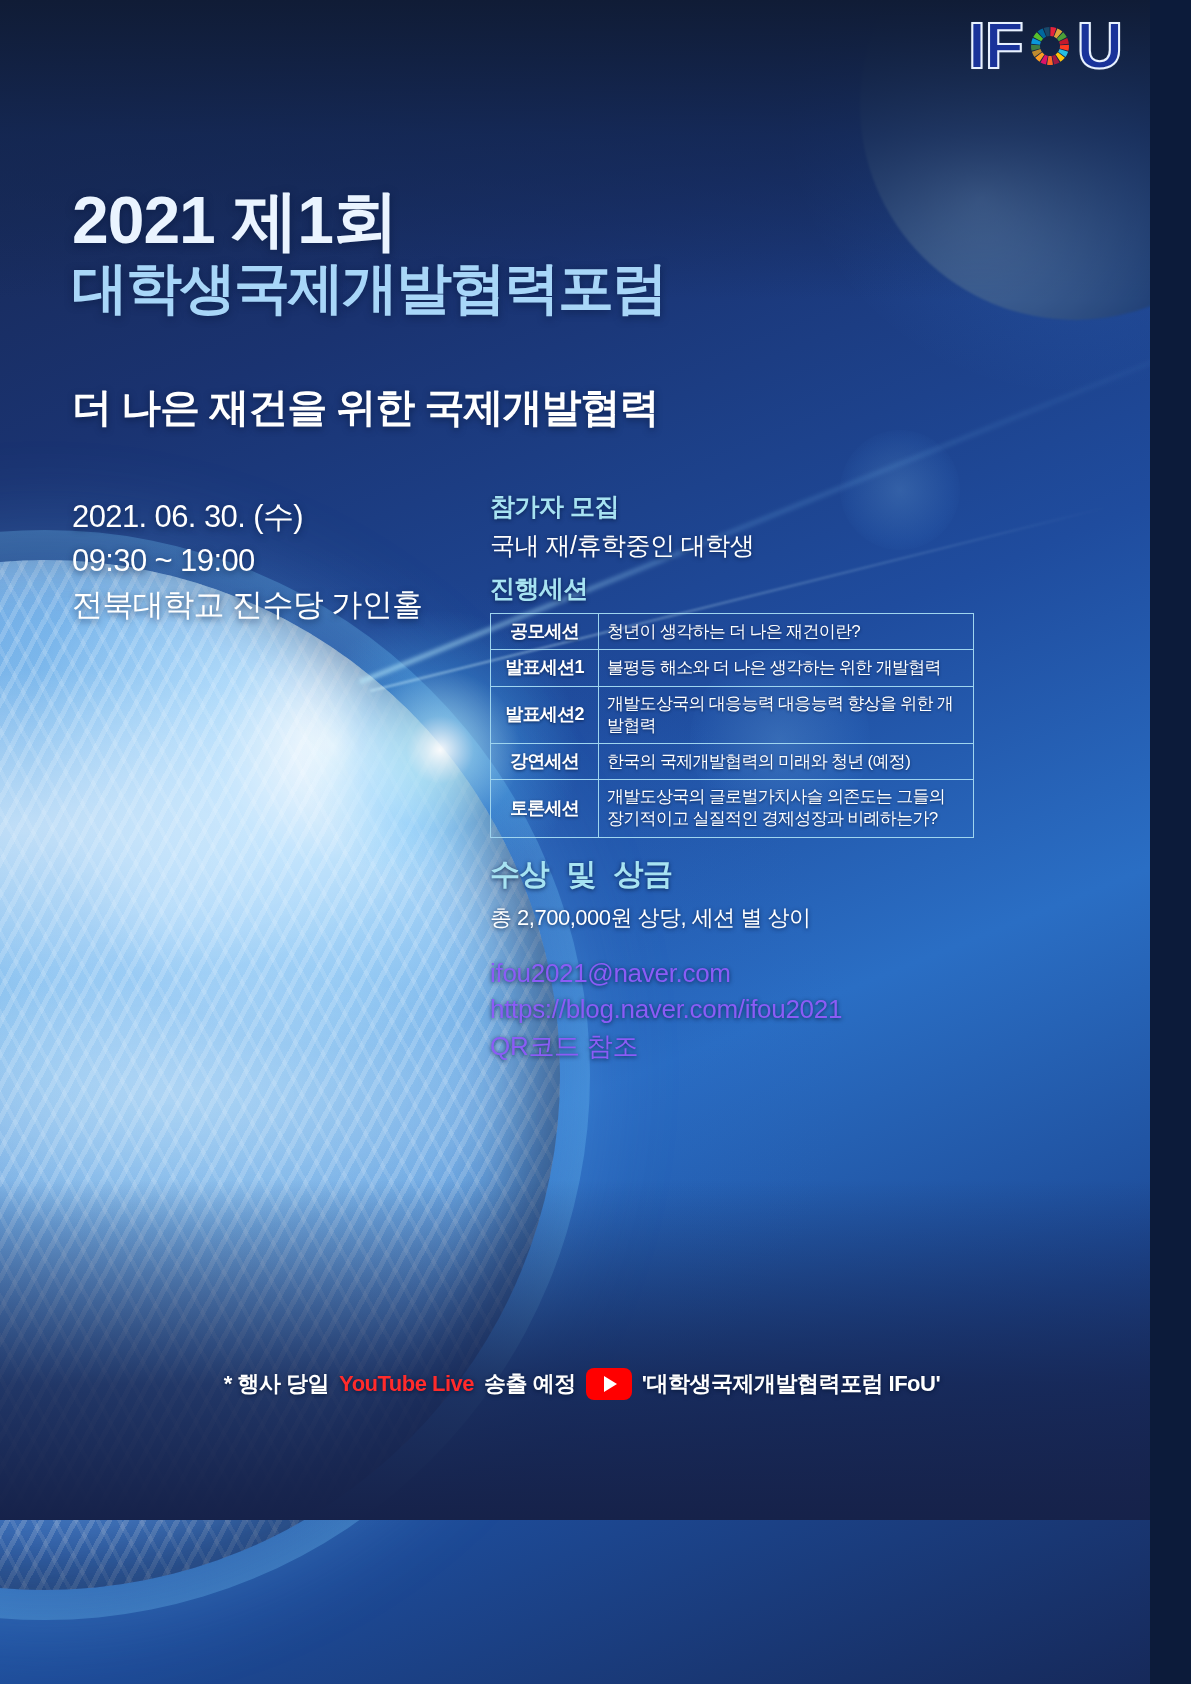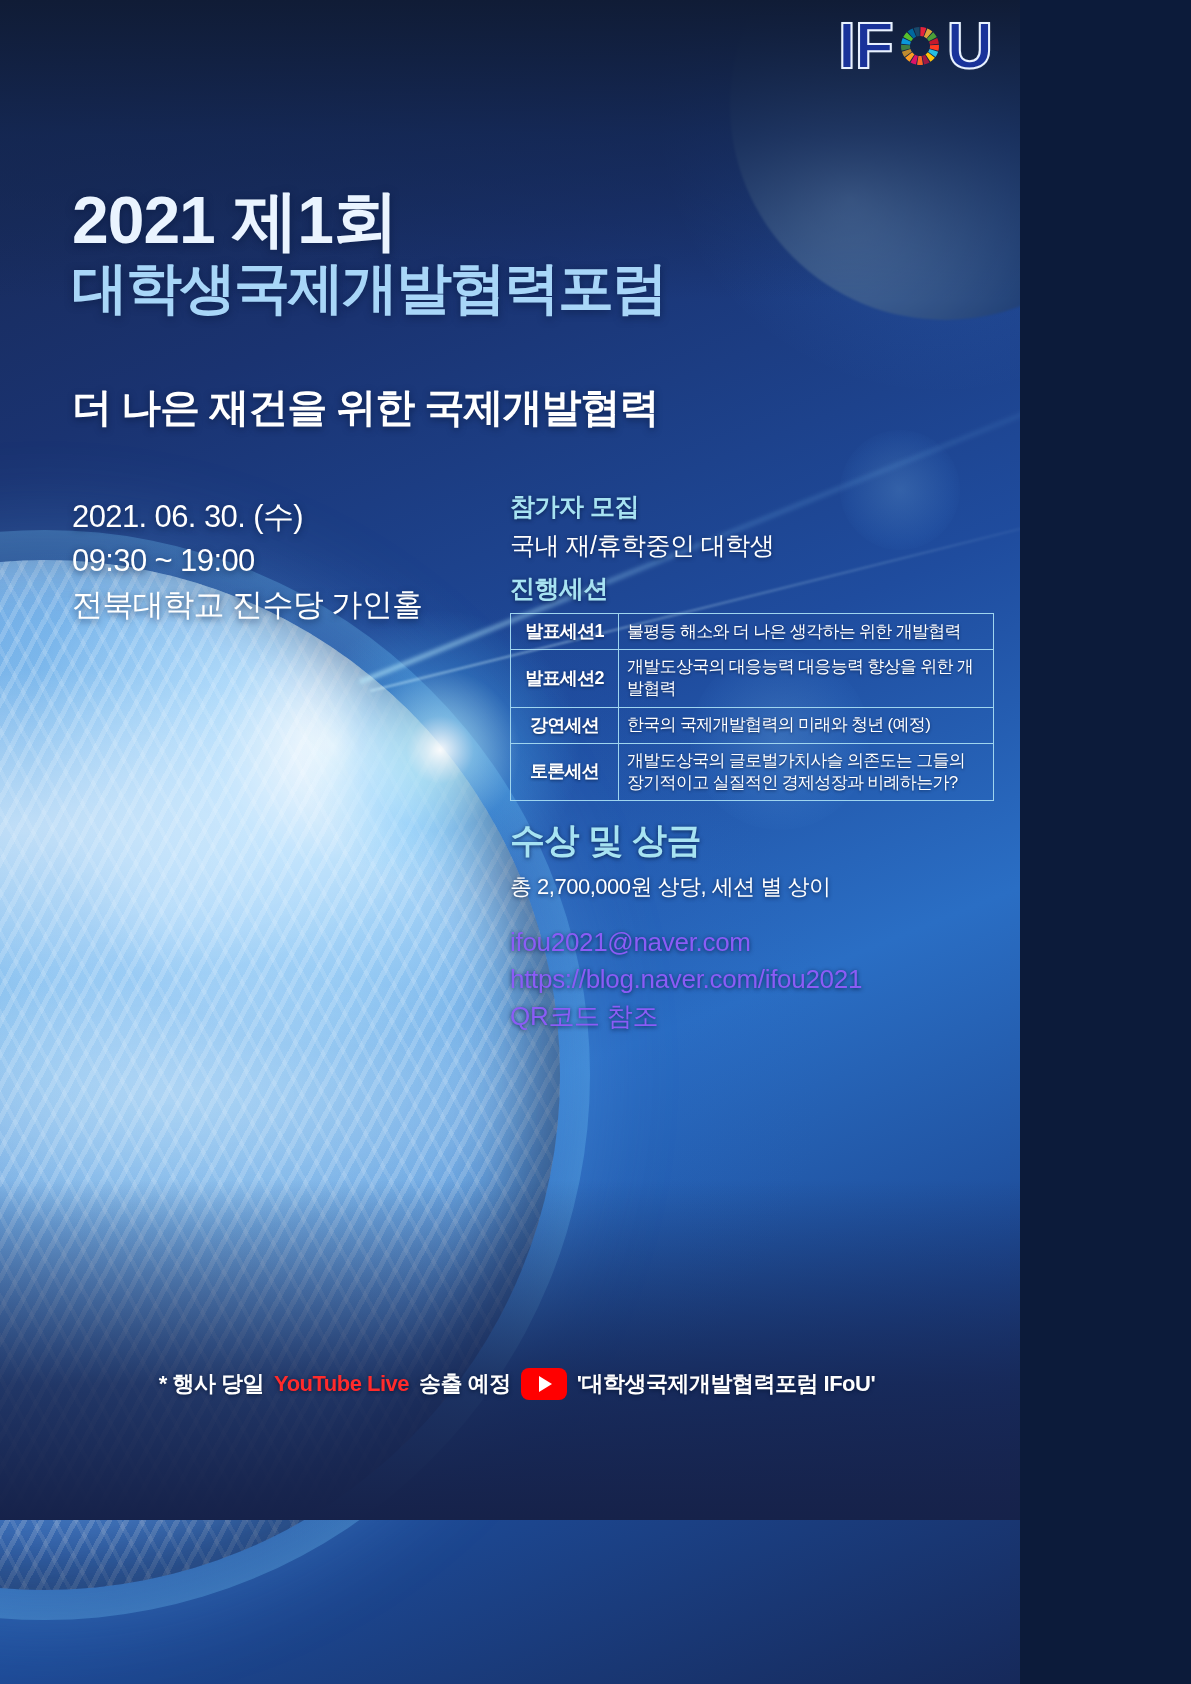--- a/index.html
+++ b/index.html
@@ -1,21 +1,21 @@
 <!DOCTYPE html>
 <html><head>
 <meta charset="utf-8">
 <style>
   * { box-sizing: border-box; margin: 0; padding: 0; }
   html, body {
     width: 1191px; height: 1684px;
     font-family: "Liberation Sans", "DejaVu Sans", sans-serif;
     background: #0c1b3a; overflow: hidden;
   }
-  .poster { position: relative; width: 1020px; height: 1684px; overflow: hidden; }
+  .poster { position: relative; width: 1150px; height: 1684px; overflow: hidden; }
 
   
   .bg-base {
     position: absolute; inset: 0;
     background:
       radial-gradient(ellipse 900px 700px at 18% 62%, rgba(90,170,240,0.55) 0%, rgba(40,100,190,0.25) 45%, rgba(0,0,0,0) 72%),
       linear-gradient(158deg, #17254b 0%, #1a3371 22%, #1f4c9e 45%, #2a6ec4 62%, #1d4a96 80%, #16295a 100%);
   }
   
   .bg-topdark {
@@ -123,21 +123,21 @@
   }
 
   
   .left-info { position: absolute; left: 72px; top: 495px; }
   .left-info div {
     font-size: 31px; color: #ffffff; line-height: 1.42; letter-spacing: -0.6px;
     text-shadow: 0 2px 6px rgba(8,30,70,0.7);
   }
 
   
-  .right-col { position: absolute; left: 510px; top: 490px; width: 500px; }
+  .right-col { position: absolute; left: 490px; top: 490px; width: 500px; }
   .r-head {
     font-size: 25px; color: #a7e3f2; font-weight: bold; letter-spacing: -0.5px;
     text-shadow: 0 1px 4px rgba(5,25,65,0.8); margin-bottom: 6px;
   }
   .r-body {
     font-size: 25px; color: #ffffff; letter-spacing: -0.5px;
     text-shadow: 0 1px 4px rgba(5,25,65,0.8); margin-bottom: 10px;
   }
 
   
@@ -150,21 +150,21 @@
     color: #ffffff; font-size: 17px; letter-spacing: -0.7px; line-height: 1.3;
     text-shadow: 0 1px 3px rgba(5,25,65,0.75);
     vertical-align: middle;
   }
   .session-table td.label {
     width: 108px; text-align: center; font-weight: bold; font-size: 18px;
   }
 
   
   .award { margin-top: 14px; }
-  .award .r-head { font-size: 35px; margin-bottom: 8px; }
+  .award .r-head { font-size: 30px; margin-bottom: 8px; font-family: Liberation Mono, monospace; }
   .award .r-body { font-size: 22px; margin-bottom: 22px; }
   .contact .r-head { font-size: 26px; margin-bottom: 8px; }
   .contact .line {
     font-size: 26px; color: #8b5cf6; letter-spacing: -0.3px; line-height: 1.42;
     text-shadow: 0 1px 4px rgba(5,25,65,0.8);
   }
 
   
   .yt-note {
     position: absolute; left: 14px; right: 0; top: 1368px;
@@ -250,20 +250,24 @@
     <div class="right-col">
 
       <div class="r-head">참가자 모집</div>
       <div class="r-body">국내 재/휴학중인 대학생</div>
 
       <div class="r-head">진행세션</div>
 
       <table class="session-table">
         <tbody id="session-rows">
             <tr>
+              <td class="label">공모세션</td>
+              <td>청년이 생각하는 더 나은 재건이란?</td>
+            </tr>
+            <tr>
               <td class="label">발표세션1</td>
               <td>불평등 해소와 더 나은 생각하는 위한 개발협력</td>
             </tr>
             <tr>
               <td class="label">발표세션2</td>
               <td>개발도상국의 대응능력 대응능력 향상을 위한 개발협력</td>
             </tr>
             <tr>
               <td class="label">강연세션</td>
               <td>한국의 국제개발협력의 미래와 청년 (예정)</td>

